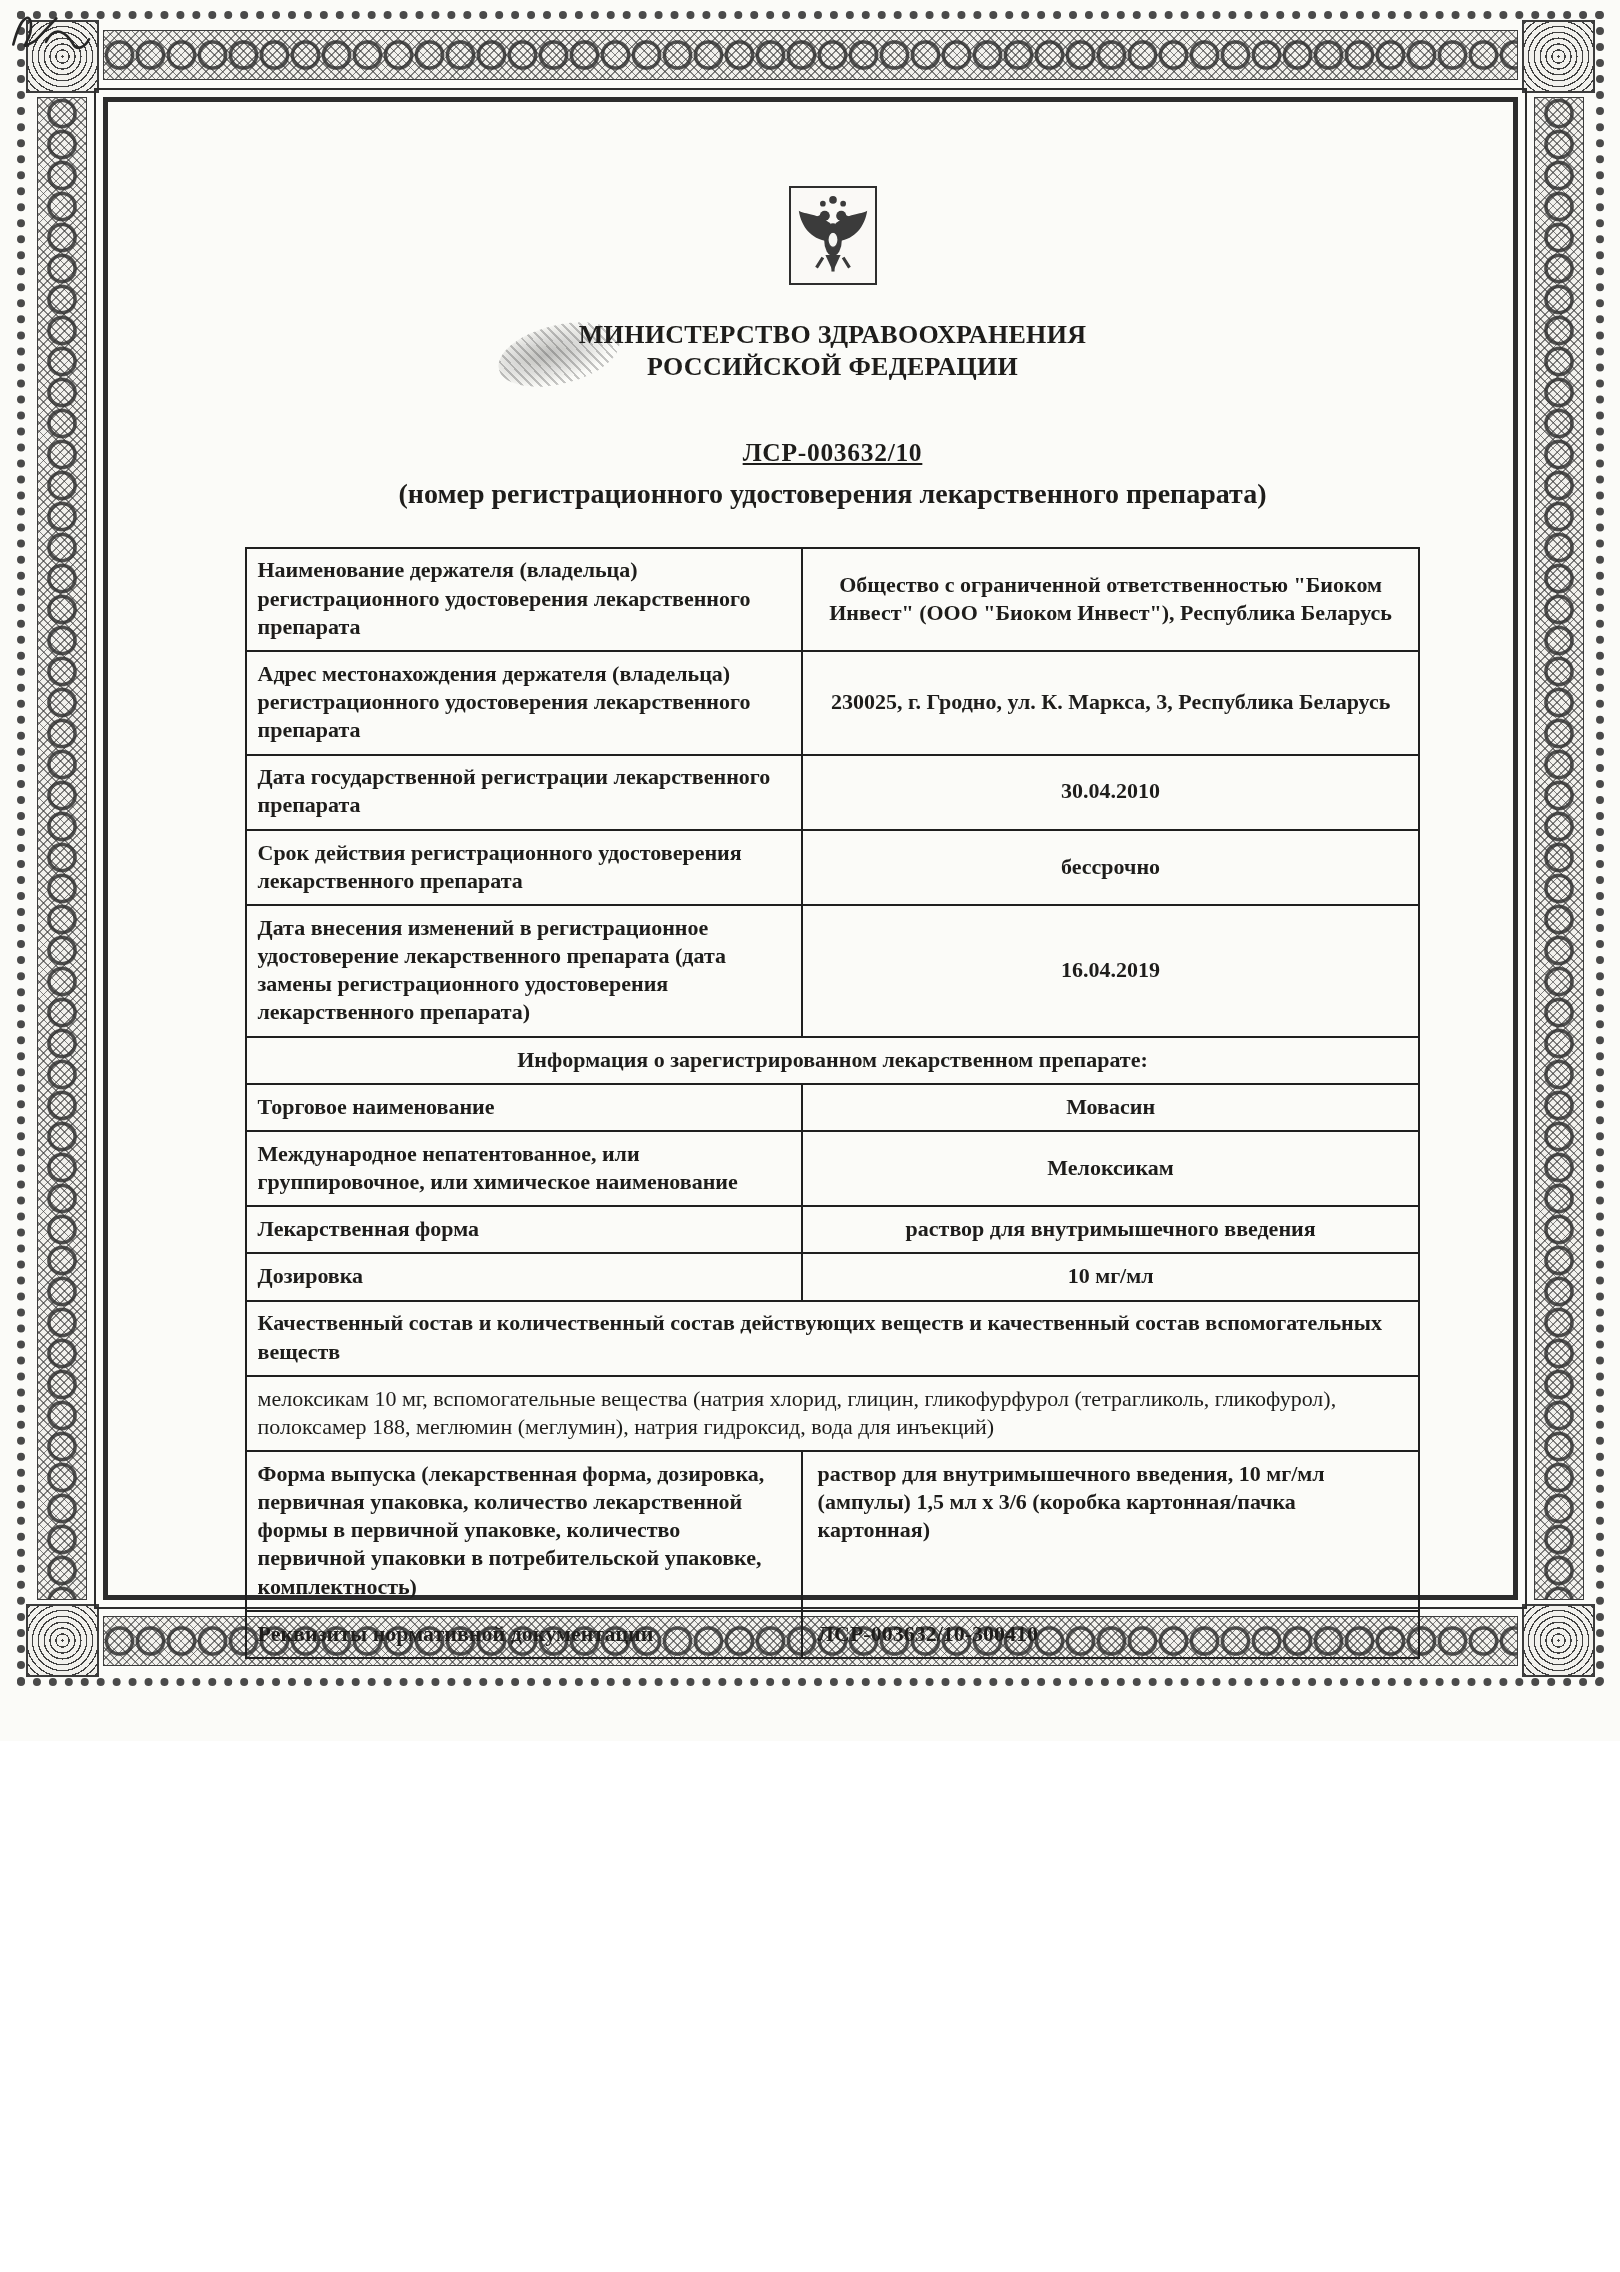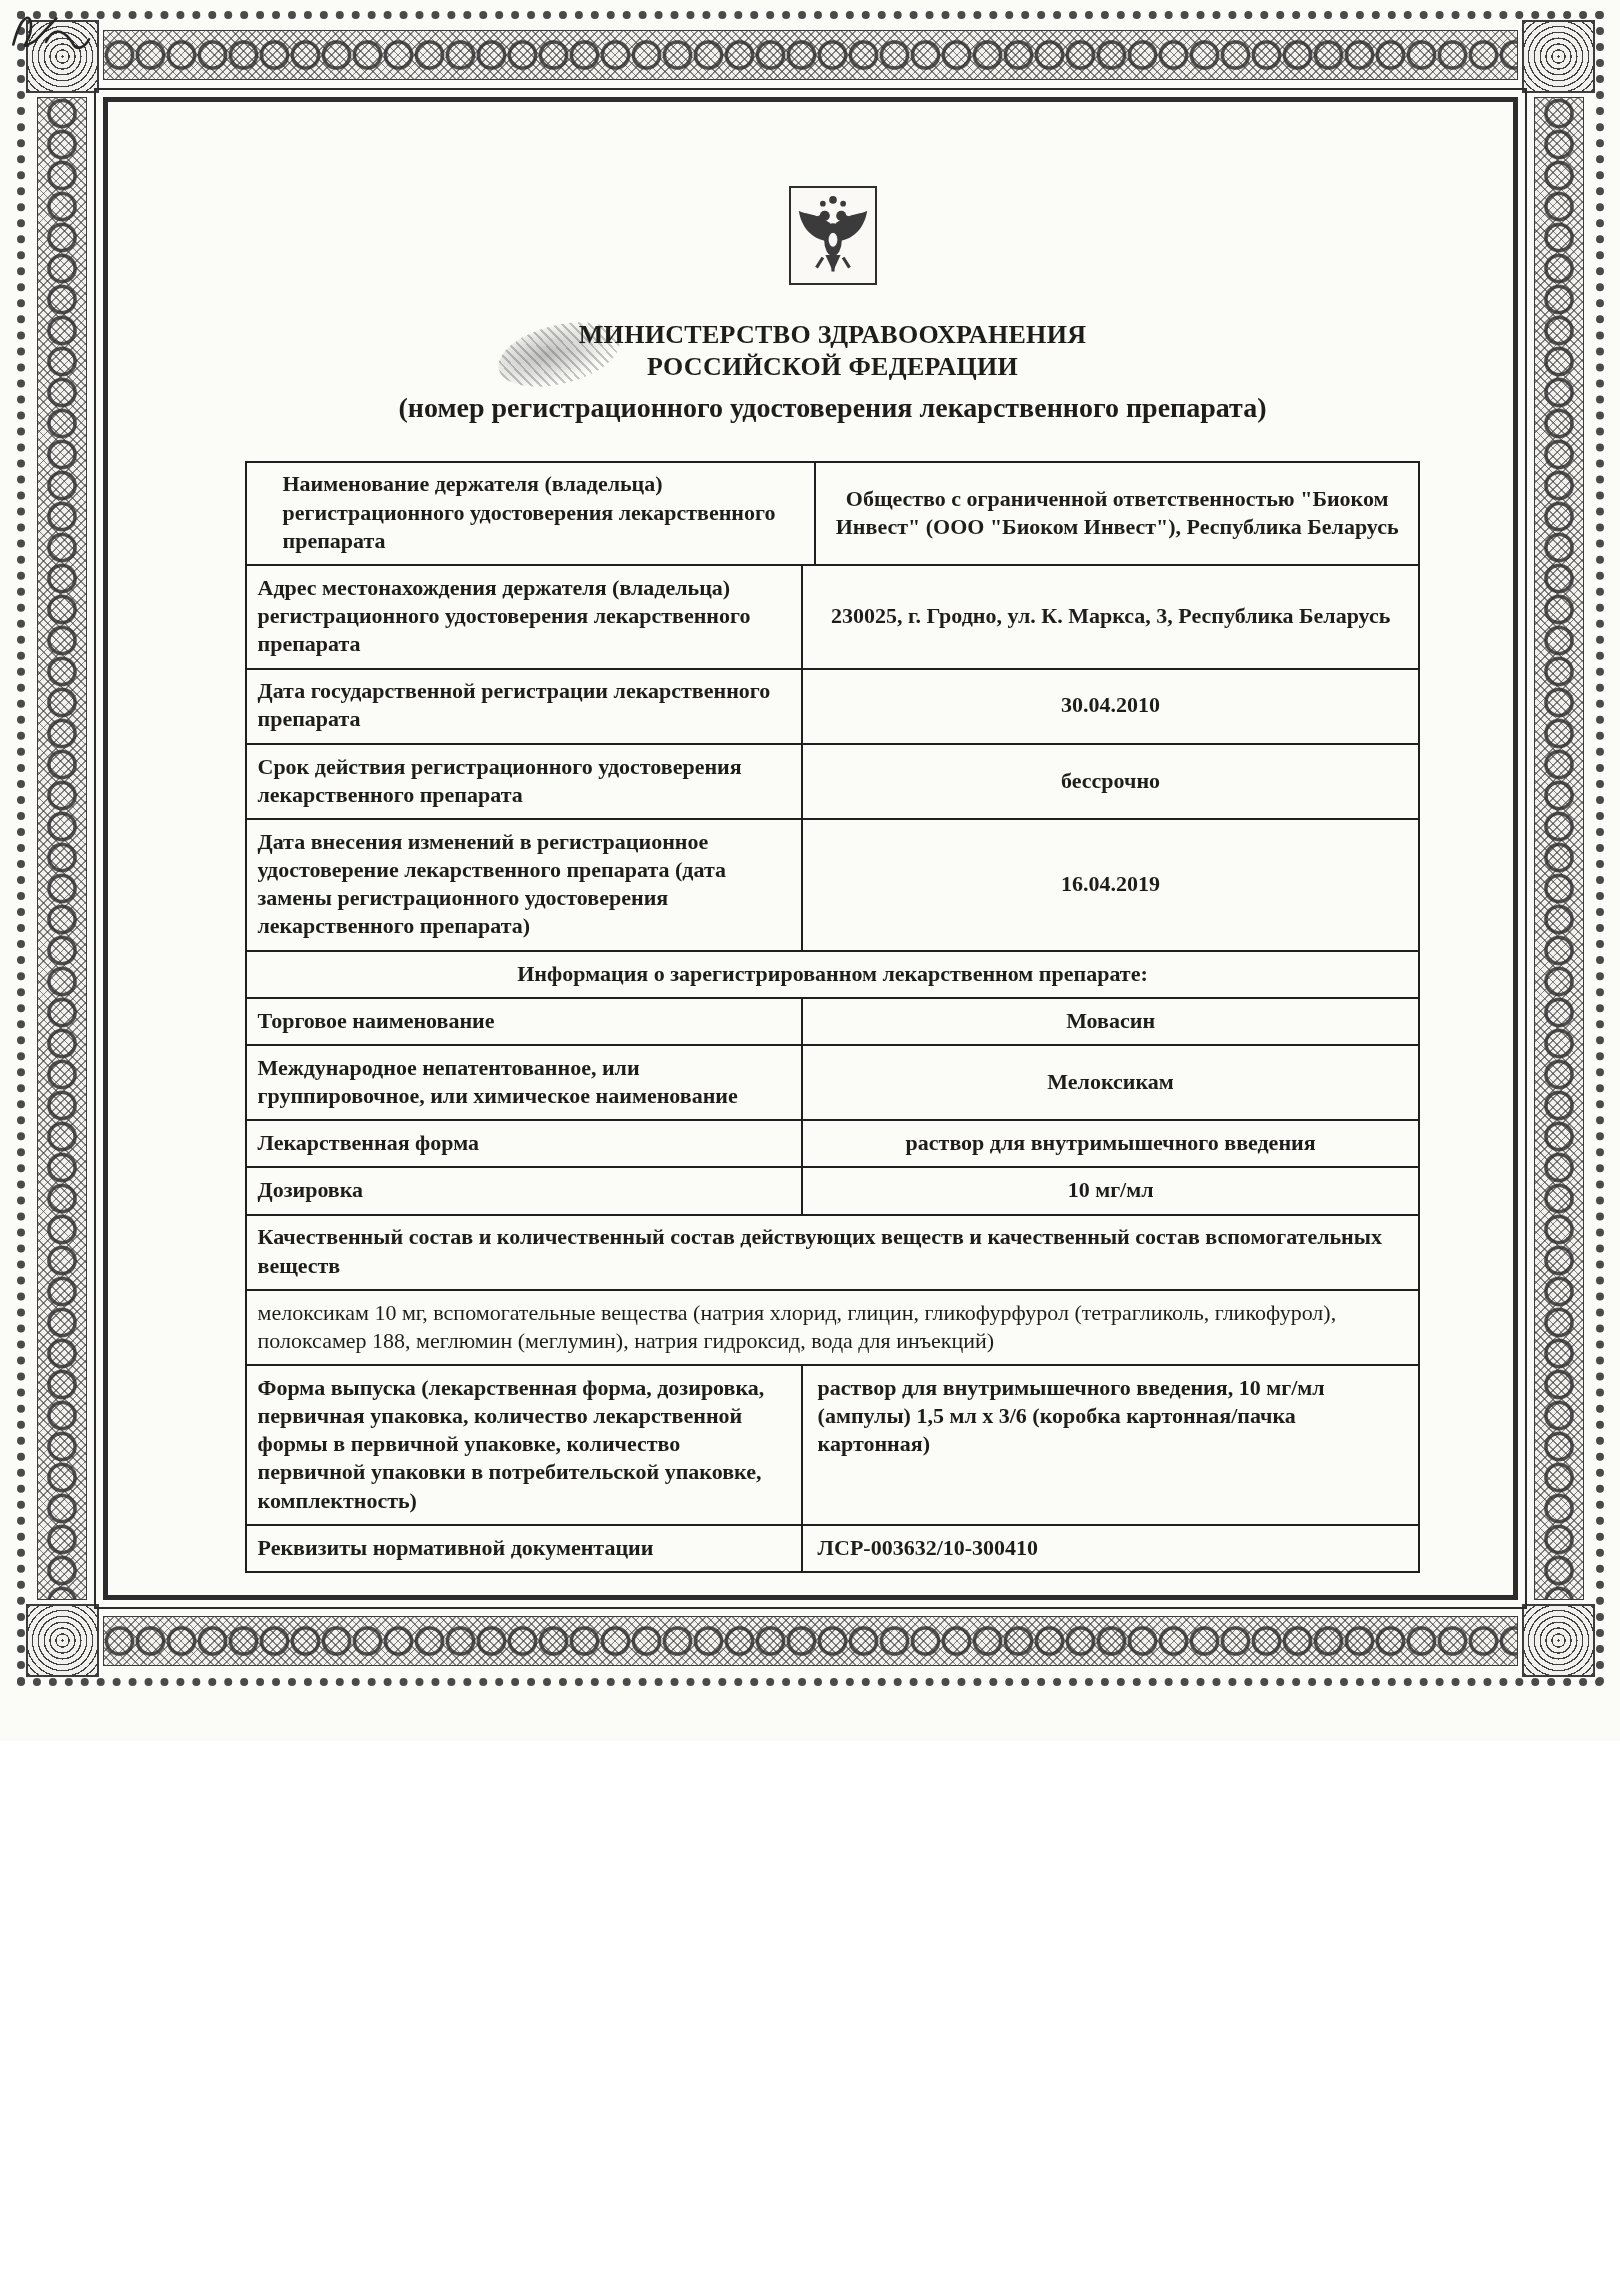--- a/index.html
+++ b/index.html
@@ -71,21 +71,21 @@
       repeating-linear-gradient(60deg, rgba(70,70,70,0.30) 0 2px, transparent 2px 6.5px);
     transform: rotate(-14deg);
     border-radius: 50%;
   }
 
   .reg-number { margin-top: 56px; text-align: center; font-weight: bold; font-size: 25.5px; text-decoration: underline; letter-spacing: 0.7px; }
   .reg-caption { margin-top: 9.2px; text-align: center; font-weight: bold; font-size: 28px; }
 
   .cert-table { margin-top: 37px; border: 2.6px solid #1f1f1f; font-size: 22px; line-height: 1.28; }
   .t-row { display: flex; border-top: 2px solid #1f1f1f; }
-  .t-row:first-child { border-top: 0; margin-left: 25px; }
+  .t-row:first-child { border-top: 0; }
   .t-cell-label {
     flex: 0 0 47.5%; box-sizing: border-box;
     padding: 7.8px 10.5px 9.2px; font-weight: bold;
     border-right: 2px solid #1f1f1f;
   }
   .t-cell-value {
     flex: 1; box-sizing: border-box; padding: 7.8px 14.4px 9.2px; font-weight: bold;
     display: flex; align-items: center; justify-content: center; text-align: center;
   }
   .t-row.align-left .t-cell-value { align-items: flex-start; justify-content: flex-start; text-align: left; }
@@ -149,20 +149,21 @@
         <ellipse cx="60" cy="72" rx="8" ry="12" fill="#f5f5f2" stroke="#3b3b3b" stroke-width="2"></ellipse>
       </svg>
     </div>
 
     <div class="ministry">
       <div>МИНИСТЕРСТВО ЗДРАВООХРАНЕНИЯ</div>
       <div>РОССИЙСКОЙ ФЕДЕРАЦИИ</div>
     </div>
 
 
+    <div class="reg-number">ЛСР-003632/10</div>
     <div class="reg-caption">(номер регистрационного удостоверения лекарственного препарата)</div>
 
     <div class="cert-table">
 
       <div class="t-row">
         <div class="t-cell-label">Наименование держателя (владельца) регистрационного удостоверения лекарственного препарата</div>
         <div class="t-cell-value">Общество с ограниченной ответственностью "Биоком Инвест" (ООО "Биоком Инвест"), Республика Беларусь</div>
       </div>
 
       <div class="t-row">

